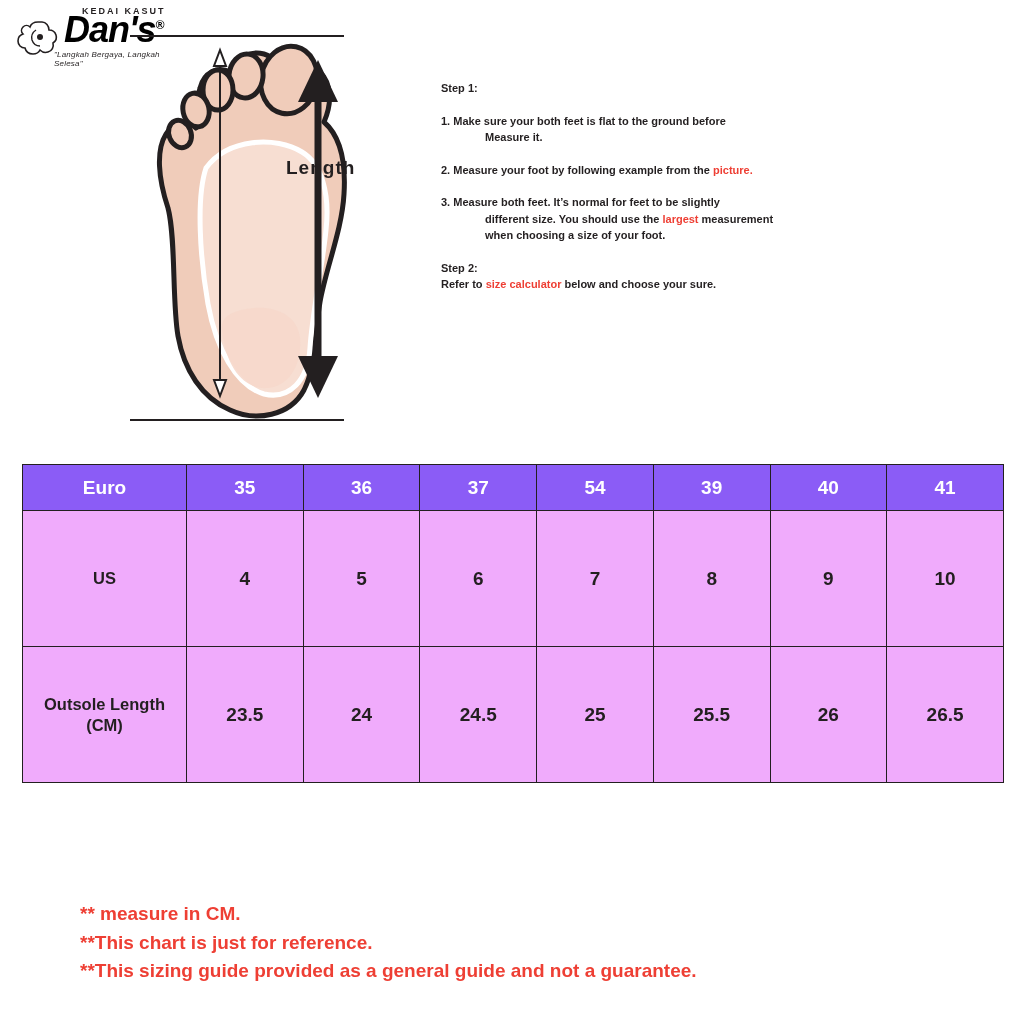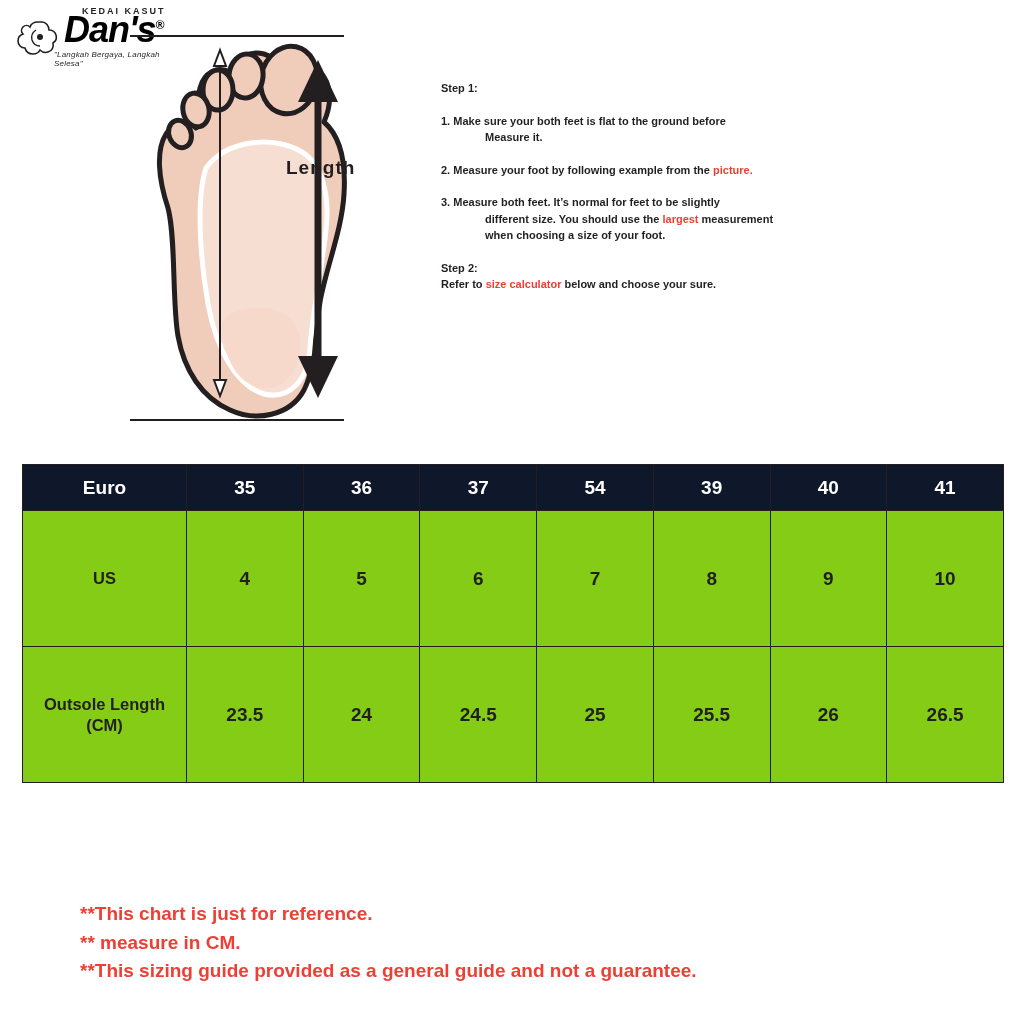--- a/index.html
+++ b/index.html
@@ -59,26 +59,26 @@
   
   .table { position: absolute; left: 22px; top: 464px; width: 982px; }
   table { border-collapse: collapse; width: 982px; table-layout: fixed; }
   th, td {
     border: 1px solid #231f20;
     text-align: center;
     font-weight: 700;
     color: #231f20;
   }
   thead th {
-    background: #0f172a; color: #ffffff;
+    background: #8b5cf6; color: #ffffff;
     height: 46px; font-size: 19px;
     border: 1px solid #231f20;
   }
   thead th.first { width: 164px; }
-  tbody td { height: 136px; font-size: 19px; background: #84cc16; }
+  tbody td { height: 136px; font-size: 19px; background: #f0abfc; }
   tbody td.label { font-size: 16.5px; line-height: 1.25; }
 
   
   .notes {
     position: absolute; left: 80px; top: 900px; width: 900px;
     color: #ee3f34; font-weight: 700; font-size: 19px; line-height: 1.5;
   }
 </style>
 </head>
 <body>
@@ -219,18 +219,18 @@
           <td>25</td>
           <td>25.5</td>
           <td>26</td>
           <td>26.5</td>
         </tr>
       </tbody>
     </table>
   </div>
 
   <div class="notes">
+    <div>** measure in CM.</div>
     <div>**This chart is just for reference.</div>
-    <div>** measure in CM.</div>
     <div>**This sizing guide provided as a general guide and not a guarantee.</div>
   </div>
 
 </div>
 
 </body></html>

